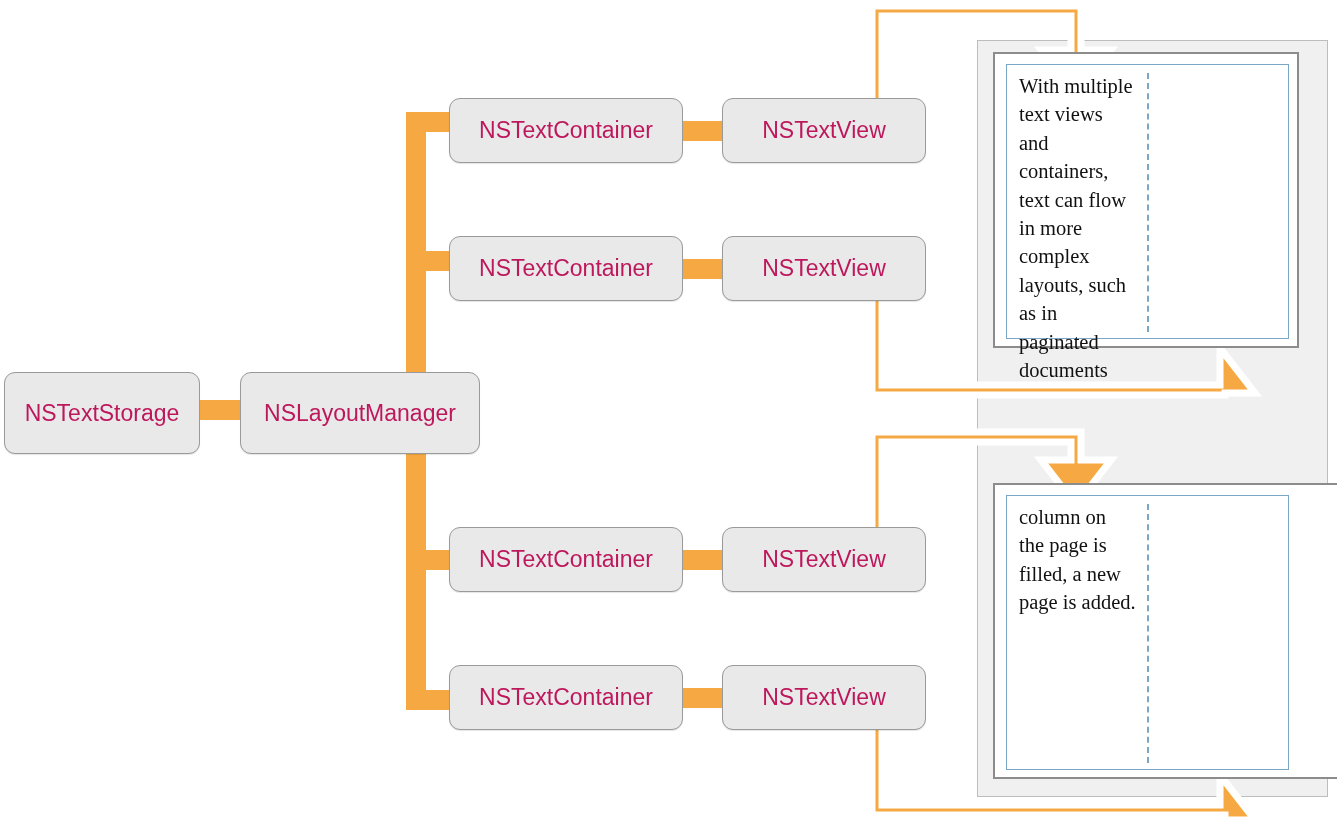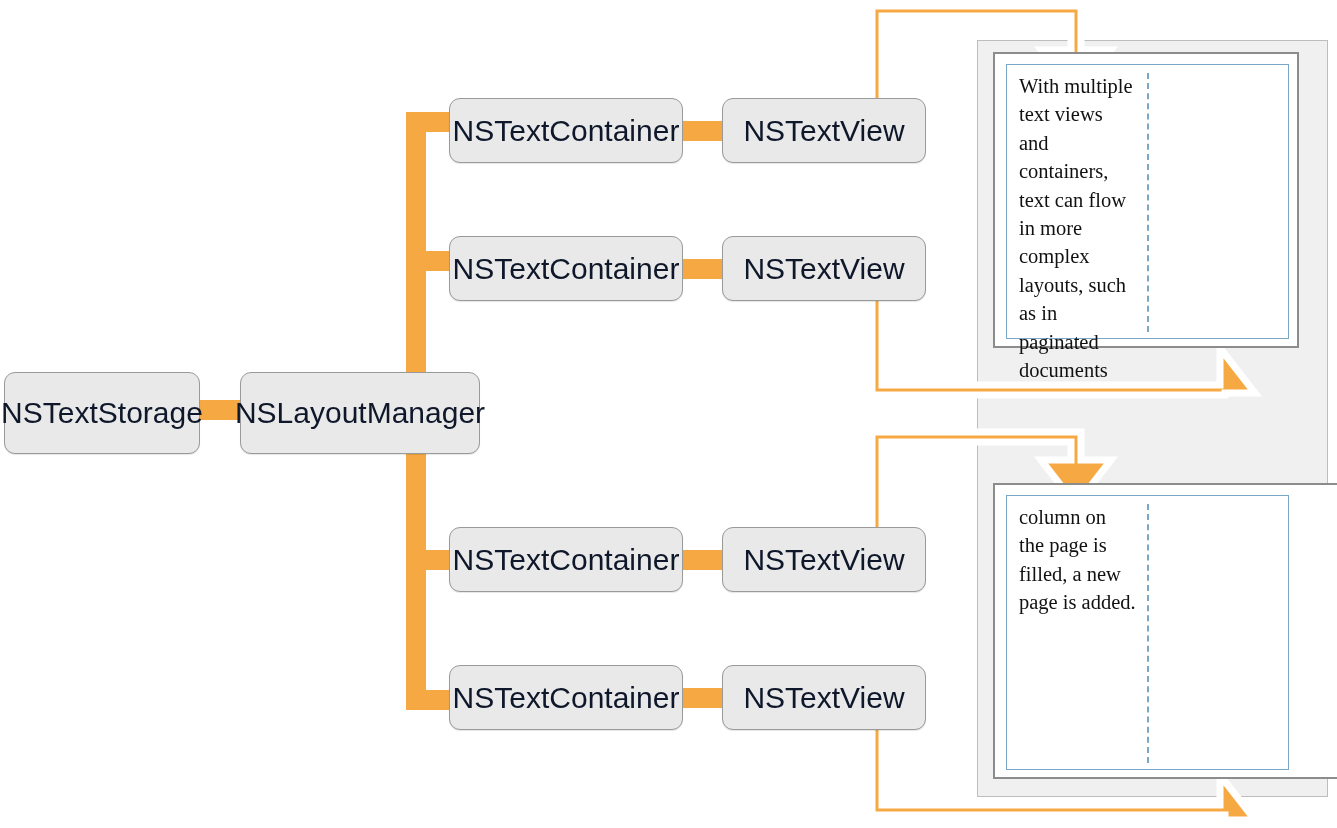--- a/index.html
+++ b/index.html
@@ -16,21 +16,21 @@
   .coldiv{position:absolute;border-left:2px dashed #7ba7c7;}
 
   .col{position:absolute;box-sizing:border-box;
        font-family:"Liberation Serif",serif;font-size:20.5px;line-height:28.4px;
        color:#111;white-space:pre-line;}
 
   
   .node{position:absolute;box-sizing:border-box;
         background:#e9e9e9;border:1px solid #9a9a9a;border-radius:11px;
         display:flex;align-items:center;justify-content:center;
-        font-family:"Liberation Sans",sans-serif;font-size:30px;color:#0f172a;
+        font-family:"Liberation Sans",sans-serif;font-size:23px;color:#be185d;
         box-shadow:0 1px 1px rgba(0,0,0,.10);}
   .svgwrap{position:absolute;left:0;top:0;width:1337px;height:828px;overflow:visible;}
 </style>
 </head>
 <body>
 
 <div id="stage">
 
   <div class="backdrop" style="left:977px;top:40px;width:349px;height:755px;"></div>
 

